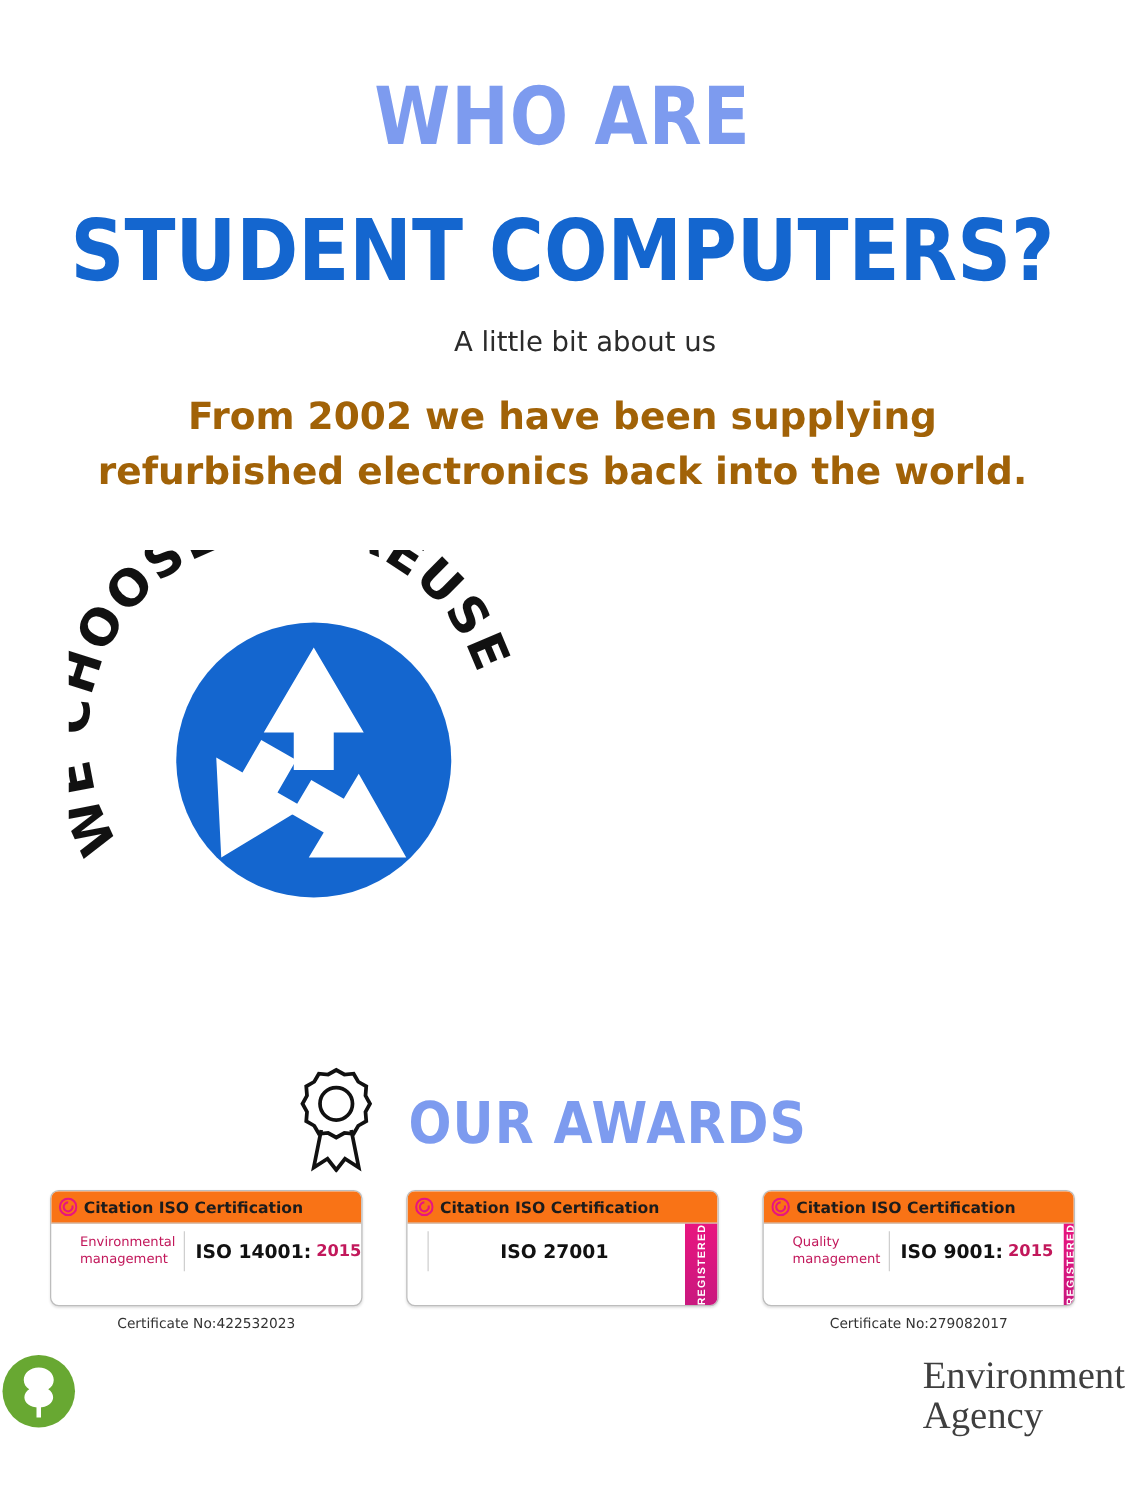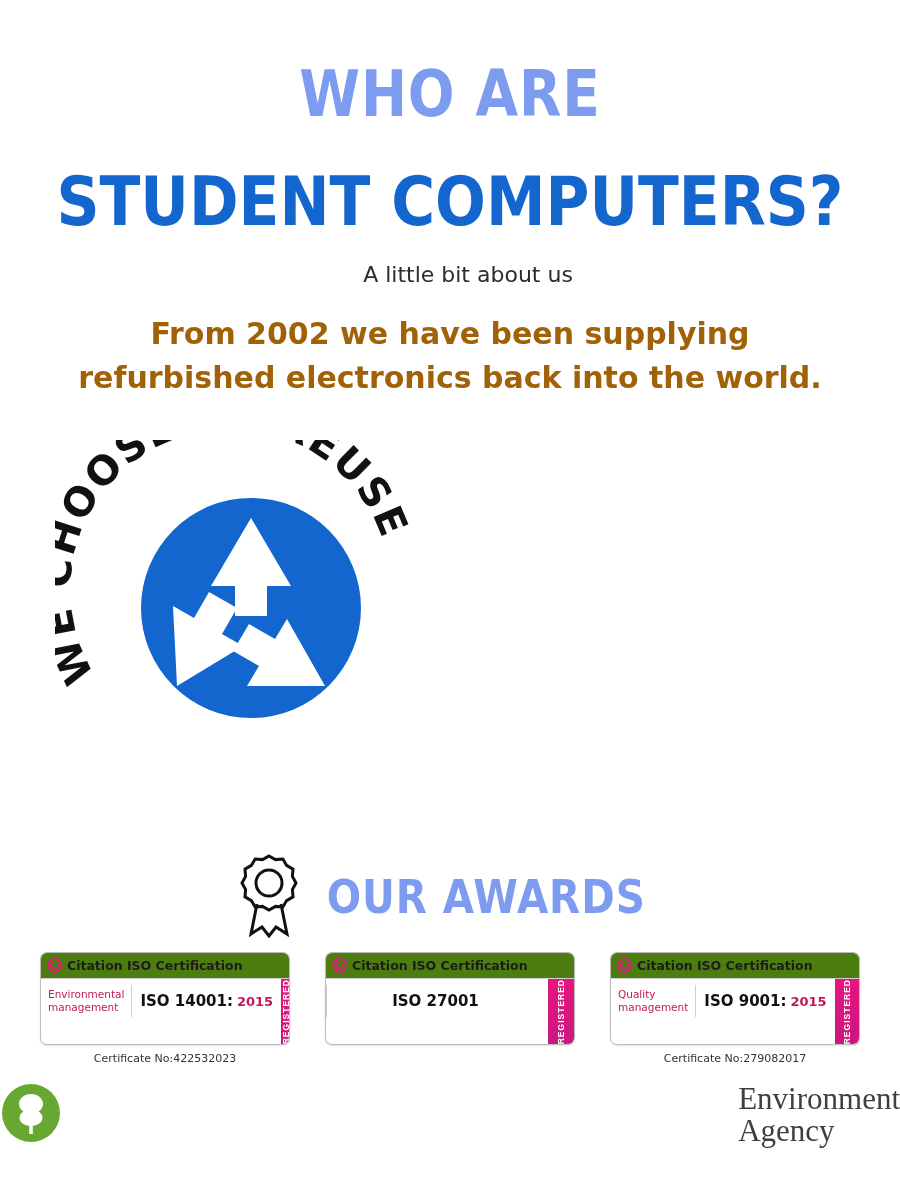--- a/index.html
+++ b/index.html
@@ -156,21 +156,21 @@
     border-radius: 7px;
     overflow: hidden;
     background: #ffffff;
     display: flex;
     flex-direction: column;
     box-shadow: 0 1px 2px rgba(0,0,0,0.12);
   }
   .cert-top {
     display: flex;
     align-items: center;
-    background: #4d7c0f;
+    background: #f97316;
     border-bottom: 1px solid #cfcfcf;
     padding: 5px 6px;
     gap: 5px;
   }
   .cert-brand {
     font-size: 12.5px;
     font-weight: bold;
     color: #1c1c1c;
     white-space: nowrap;
     font-family: "DejaVu Sans", sans-serif;
@@ -218,21 +218,21 @@
     font-size: 8.5px;
     font-weight: bold;
     letter-spacing: 1px;
   }
   .cert-registered span {
     writing-mode: vertical-rl;
     transform: rotate(180deg);
     white-space: nowrap;
   }
   .cert-wrapper { display: flex; }
-  .cert-main { flex: 1; }
+  .cert-main { flex: 1; margin-left: 16px; }
   .cert-no {
     text-align: center;
     font-size: 11px;
     color: #333;
     margin-top: 7px;
     font-family: "DejaVu Sans", sans-serif;
   }
   .cert-no.empty { visibility: hidden; }
 
   

